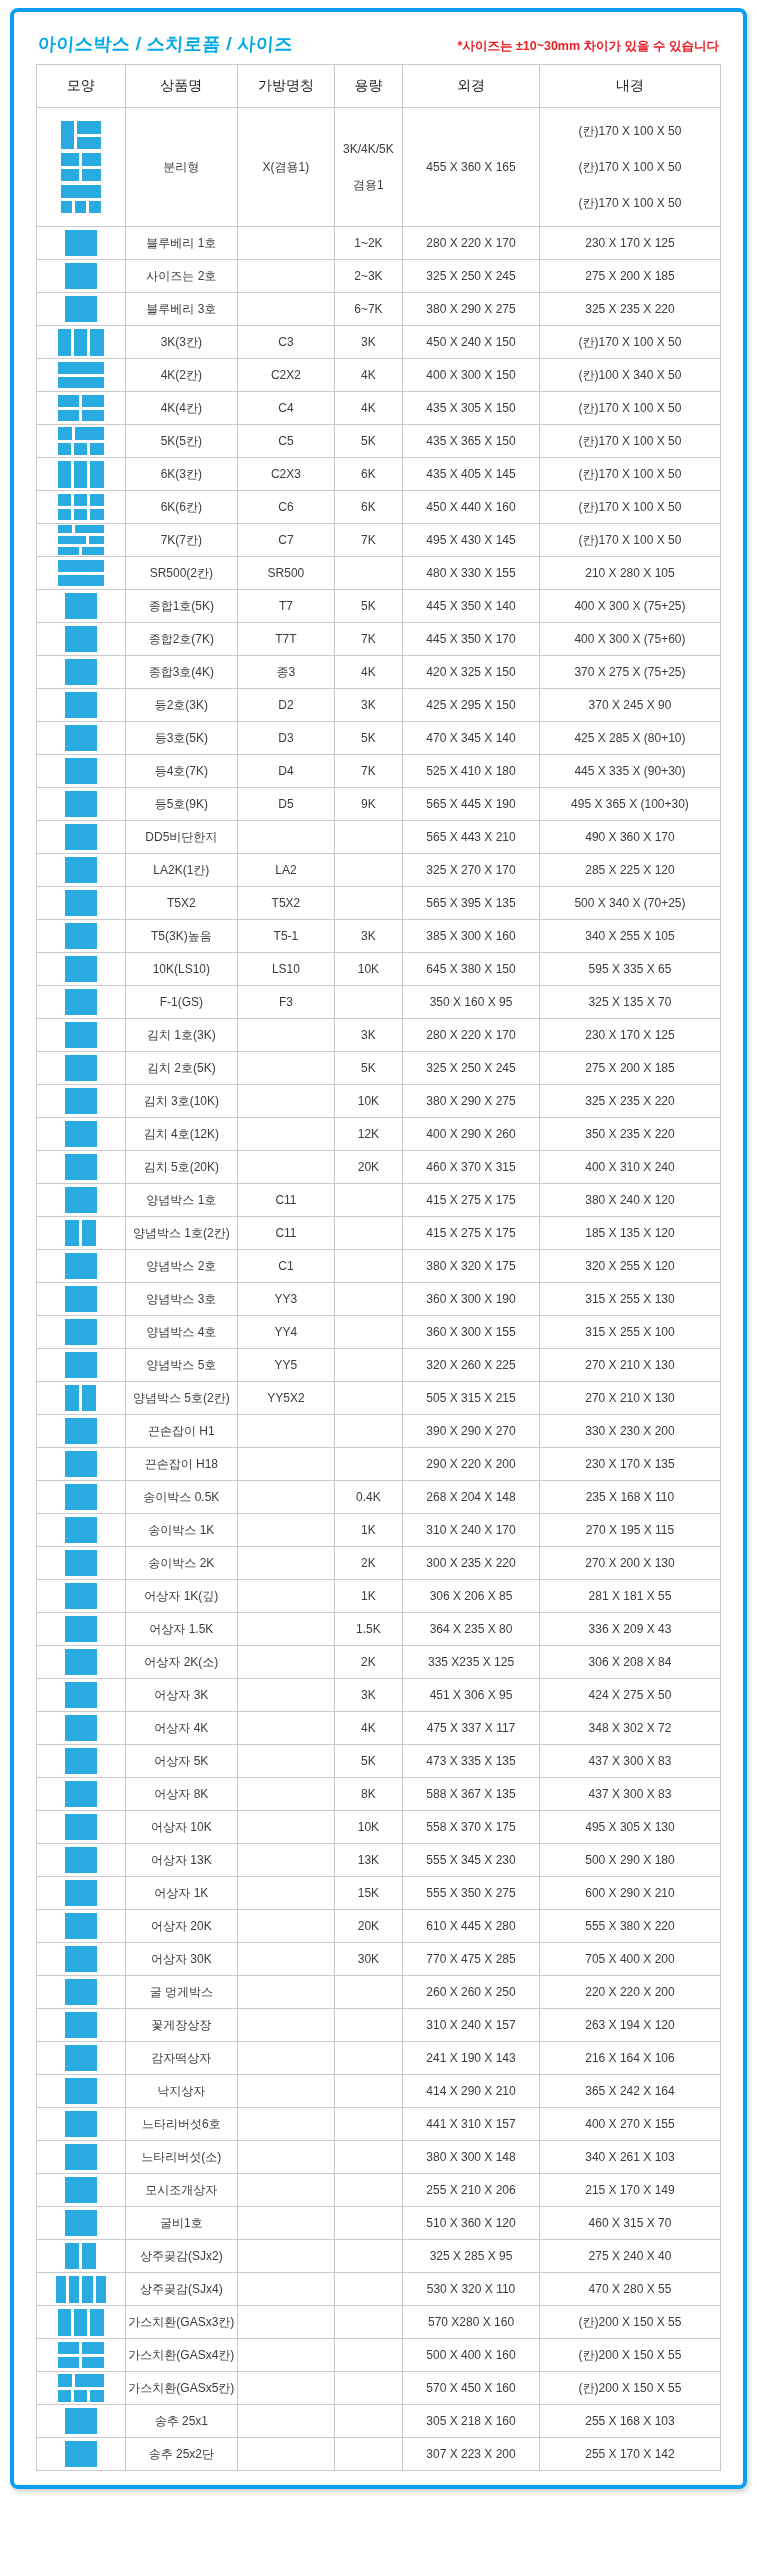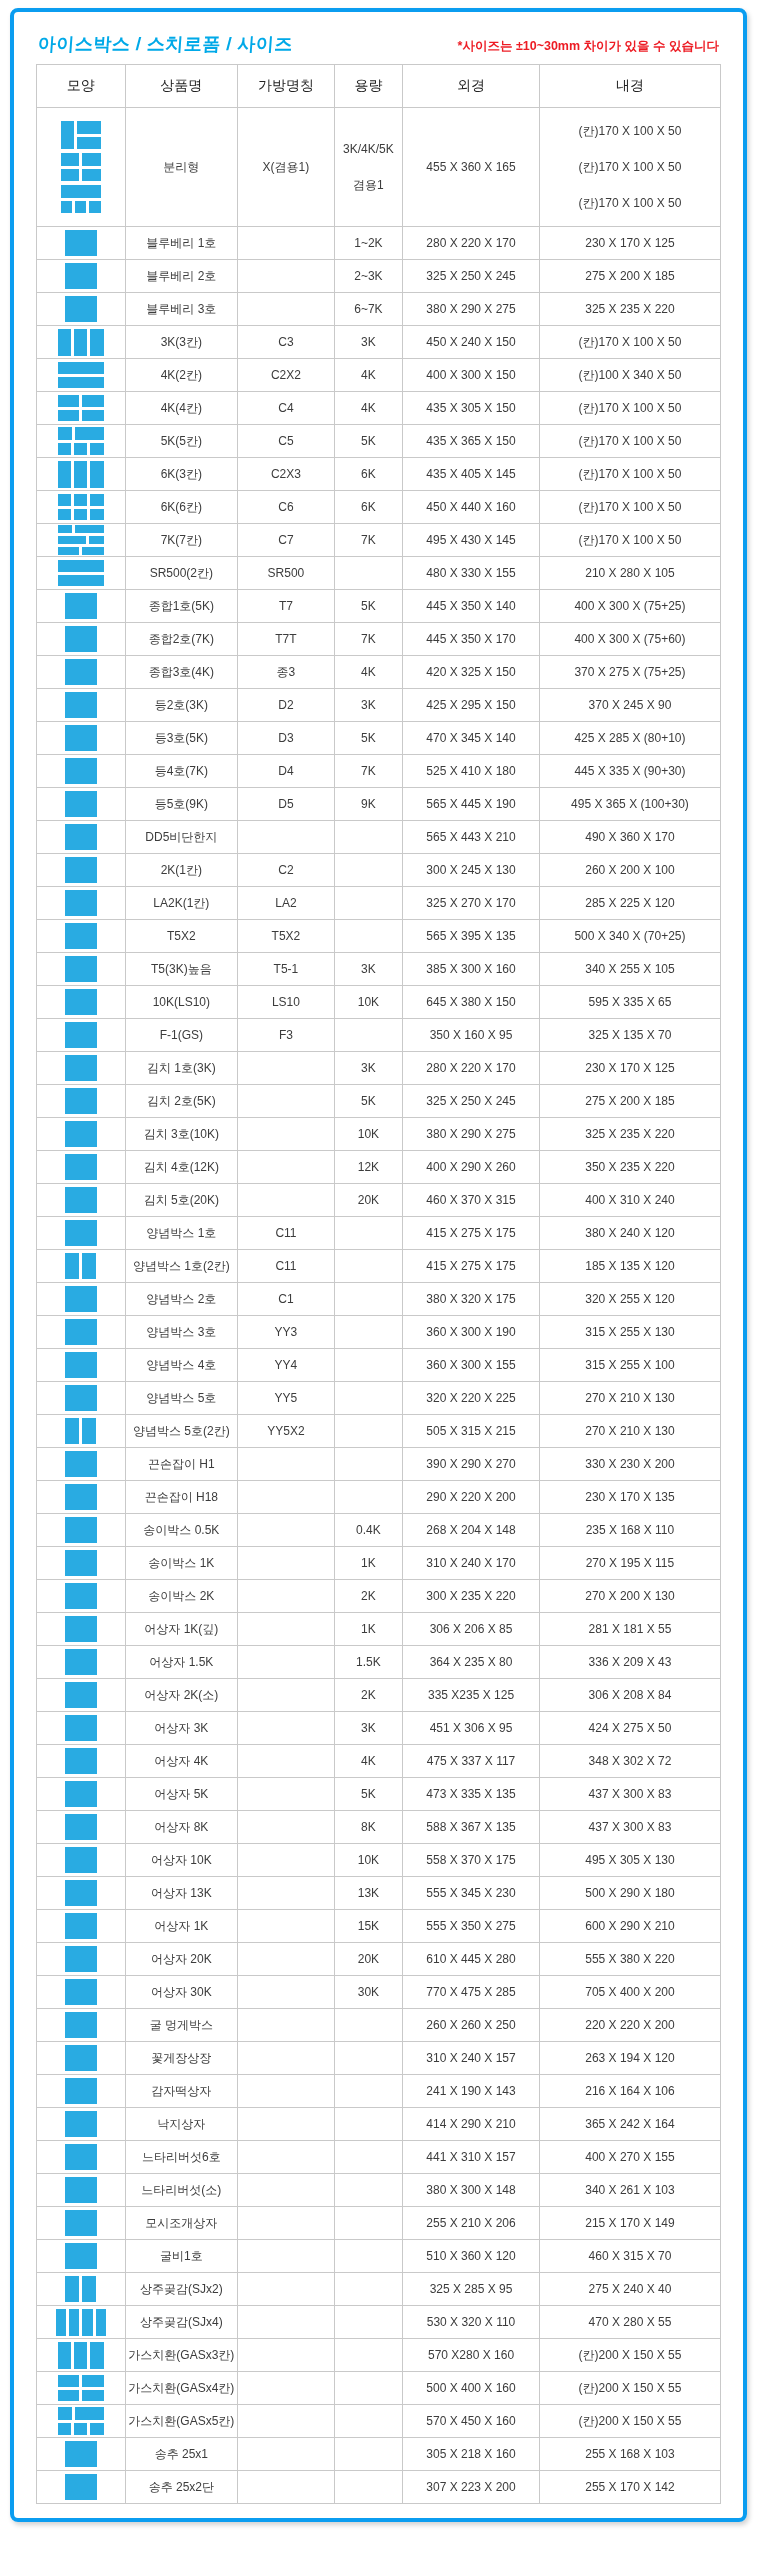--- a/index.html
+++ b/index.html
@@ -106,21 +106,21 @@
         <tr>
           <td><div class="ic" style="width: 32px; height: 26px;"><div class="ir"><div class="c" style="flex: 1 1 0%;"></div></div></div></td>
           <td>블루베리 1호</td>
           <td></td>
           <td>1~2K</td>
           <td>280 X 220 X 170</td>
           <td>230 X 170 X 125</td>
         </tr>
         <tr>
           <td><div class="ic" style="width: 32px; height: 26px;"><div class="ir"><div class="c" style="flex: 1 1 0%;"></div></div></div></td>
-          <td>블루베리 2호</td>
+          <td>사이즈는 2호</td>
           <td></td>
           <td>2~3K</td>
           <td>325 X 250 X 245</td>
           <td>275 X 200 X 185</td>
         </tr>
         <tr>
           <td><div class="ic" style="width: 32px; height: 26px;"><div class="ir"><div class="c" style="flex: 1 1 0%;"></div></div></div></td>
           <td>블루베리 3호</td>
           <td></td>
           <td>6~7K</td>
@@ -250,28 +250,20 @@
         <tr>
           <td><div class="ic" style="width: 32px; height: 26px;"><div class="ir"><div class="c" style="flex: 1 1 0%;"></div></div></div></td>
           <td>DD5비단한지</td>
           <td></td>
           <td></td>
           <td>565 X 443 X 210</td>
           <td>490 X 360 X 170</td>
         </tr>
         <tr>
           <td><div class="ic" style="width: 32px; height: 26px;"><div class="ir"><div class="c" style="flex: 1 1 0%;"></div></div></div></td>
-          <td>2K(1칸)</td>
-          <td>C2</td>
-          <td></td>
-          <td>300 X 245 X 130</td>
-          <td>260 X 200 X 100</td>
-        </tr>
-        <tr>
-          <td><div class="ic" style="width: 32px; height: 26px;"><div class="ir"><div class="c" style="flex: 1 1 0%;"></div></div></div></td>
           <td>LA2K(1칸)</td>
           <td>LA2</td>
           <td></td>
           <td>325 X 270 X 170</td>
           <td>285 X 225 X 120</td>
         </tr>
         <tr>
           <td><div class="ic" style="width: 32px; height: 26px;"><div class="ir"><div class="c" style="flex: 1 1 0%;"></div></div></div></td>
           <td>T5X2</td>
           <td>T5X2</td>
@@ -381,21 +373,21 @@
           <td>YY4</td>
           <td></td>
           <td>360 X 300 X 155</td>
           <td>315 X 255 X 100</td>
         </tr>
         <tr>
           <td><div class="ic" style="width: 32px; height: 26px;"><div class="ir"><div class="c" style="flex: 1 1 0%;"></div></div></div></td>
           <td>양념박스 5호</td>
           <td>YY5</td>
           <td></td>
-          <td>320 X 220 X 225</td>
+          <td>320 X 260 X 225</td>
           <td>270 X 210 X 130</td>
         </tr>
         <tr>
           <td><div class="ic" style="width: 31px; height: 26px;"><div class="ir"><div class="c" style="flex: 1 1 0%;"></div><div class="c" style="flex: 1 1 0%;"></div></div></div></td>
           <td>양념박스 5호(2칸)</td>
           <td>YY5X2</td>
           <td></td>
           <td>505 X 315 X 215</td>
           <td>270 X 210 X 130</td>
         </tr>

